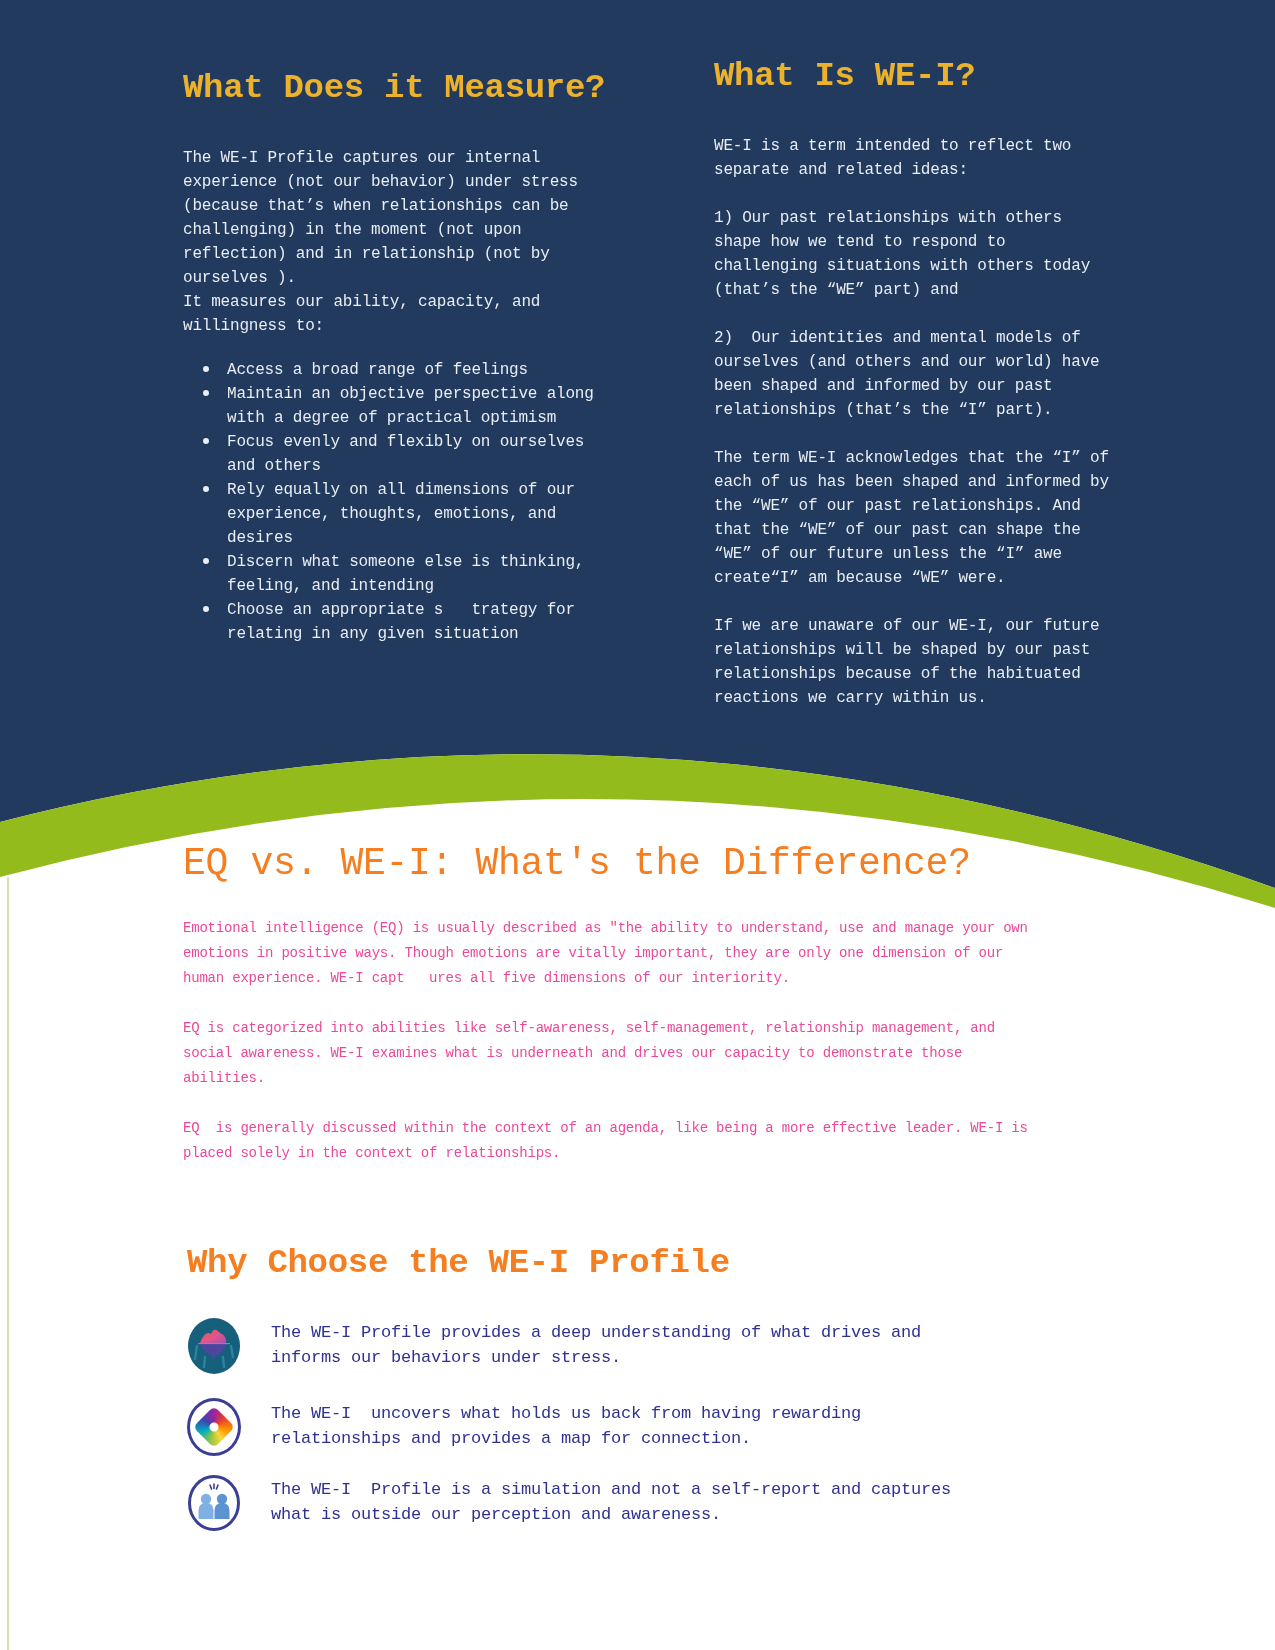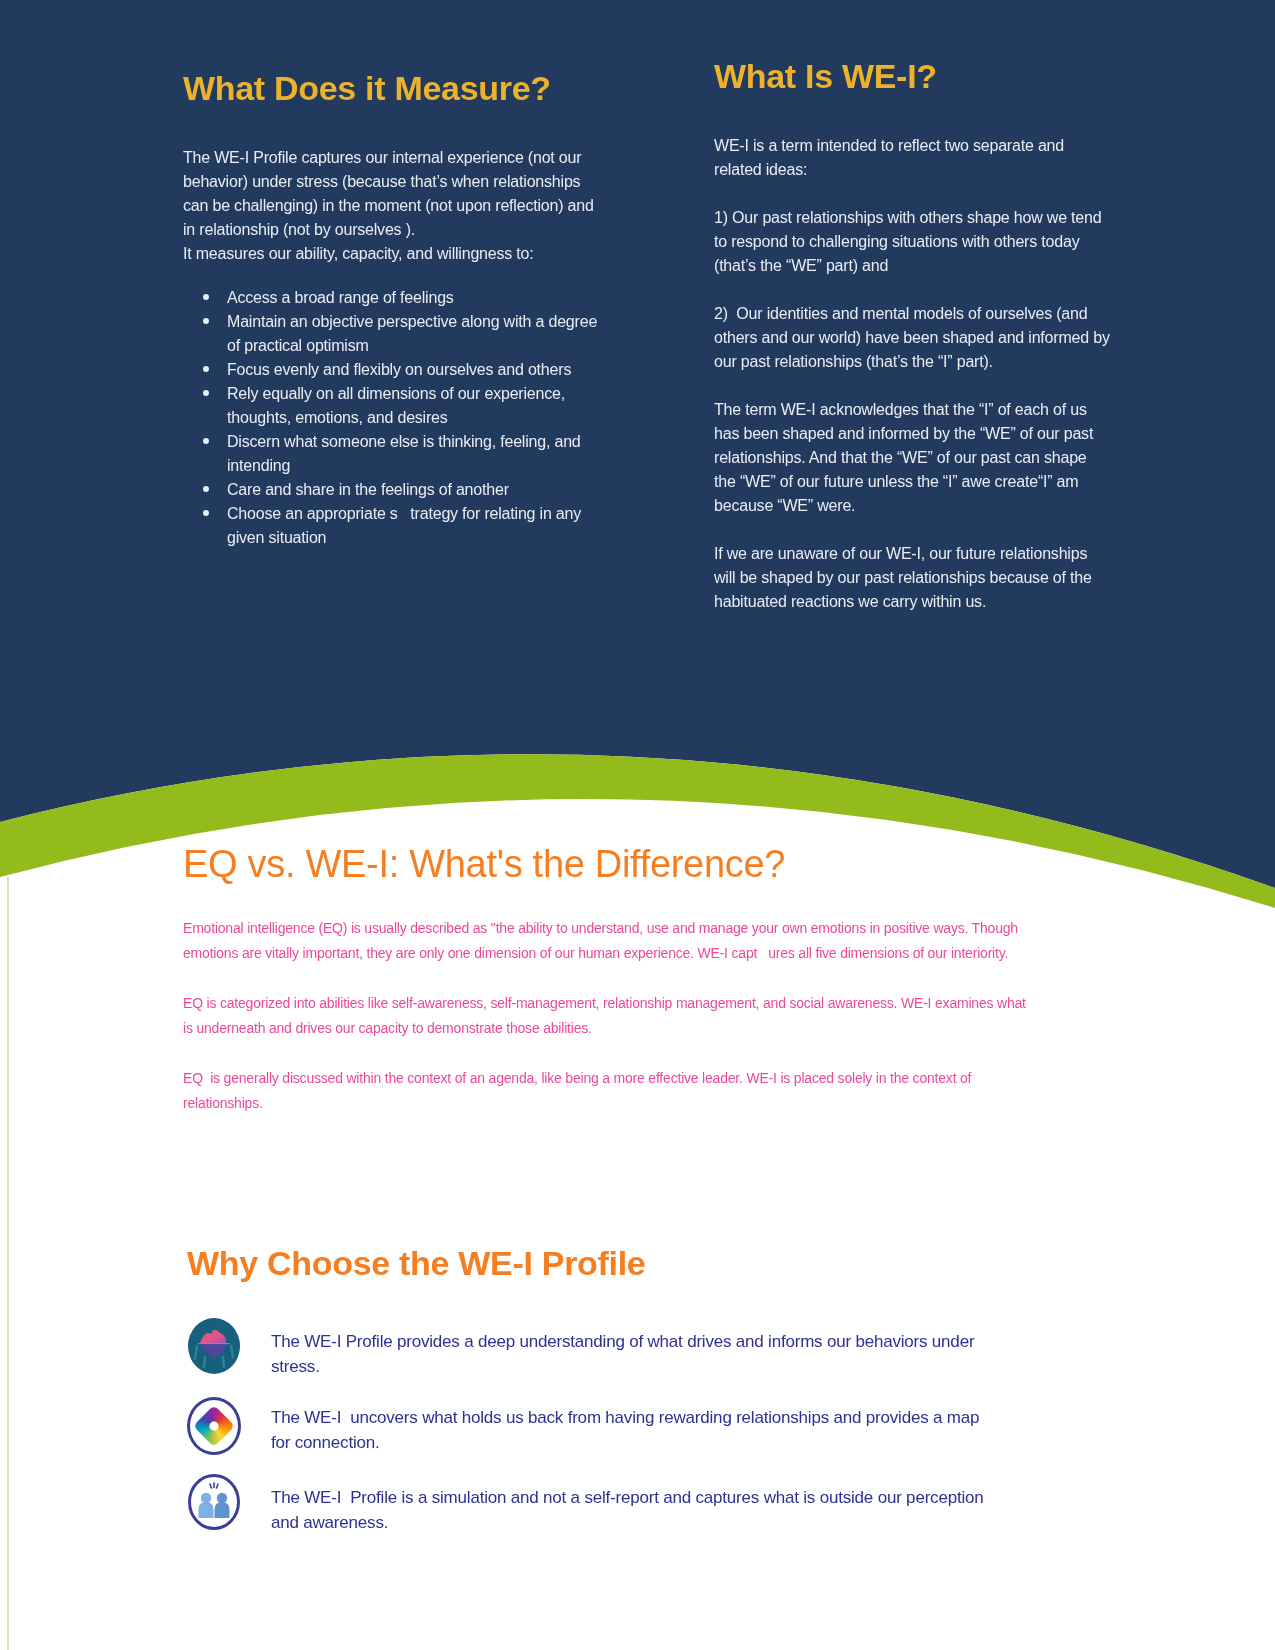--- a/index.html
+++ b/index.html
@@ -1,21 +1,21 @@
 <!DOCTYPE html>
 <html><head>
 <meta charset="utf-8">
 <style>
   html,body{margin:0;padding:0;background:#ffffff;}
   .page{
     position:relative;
     width:1275px;height:1650px;
     background:#ffffff;
     overflow:hidden;
-    font-family:Liberation Sans, sans-serif;
+    font-family:Liberation Mono, monospace;
   }
   svg.divider{position:absolute;left:0;top:0;display:block;}
 
   .edge-line{
     position:absolute;left:7px;top:877px;width:2px;height:773px;
     background:#cbdda4;opacity:.85;
   }
 
   
   .col{position:absolute;color:#e9edf4;font-size:16px;line-height:24px;letter-spacing:-0.2px;}
@@ -48,21 +48,21 @@
   .eq-section p{
     margin:0 0 25px 0;font-size:14px;line-height:25px;
     color:#ec4899;letter-spacing:-0.2px;
   }
 
   .why-section{position:absolute;left:187px;top:1243px;width:960px;}
   .why-section h2{
     margin:0 0 34px 0;font-size:34px;line-height:40px;font-weight:600;
     color:#f57e20;letter-spacing:-0.3px;
   }
-  .why-item{display:flex;align-items:flex-end;margin:0 0 18px 0;}
+  .why-item{display:flex;align-items:flex-start;margin:0 0 18px 0;}
   .why-item .icon-cell{flex:0 0 56px;margin-right:28px;}
   .why-item p{
     margin:3px 0 0 0;width:730px;font-size:17px;line-height:25px;
     color:#2e3192;letter-spacing:-0.2px;
   }
 
   
   .ring{
     box-sizing:border-box;display:block;width:54px;height:58px;
     border:3px solid #3b3e94;border-radius:50%;background:#fff;position:relative;
@@ -91,21 +91,20 @@
   <section class="col col-left">
     <h1>What Does it Measure?</h1>
     <p>The WE-I Profile captures our internal experience (not our behavior) under stress (because that’s when relationships can be challenging) in the moment (not upon reflection) and in relationship (not by ourselves&nbsp;).</p>
     <p>It measures our ability, capacity, and willingness to:</p>
     <ul>
       <li>Access a broad range of feelings</li>
       <li>Maintain an objective perspective along with a degree of practical optimism</li>
       <li>Focus evenly and flexibly on ourselves and others</li>
       <li>Rely equally on all dimensions of our experience, thoughts, emotions, and desires</li>
       <li>Discern what someone else is thinking, feeling, and intending</li>
-      <li>Care and share in the feelings of another</li>
       <li>Choose an appropriate s&nbsp;&nbsp;&nbsp;trategy for relating in any given situation</li>
     </ul>
   </section>
 
   <section class="col col-right">
     <h1>What Is WE-I?</h1>
     <p class="gap">WE-I is a term intended to reflect two separate and related ideas:</p>
     <p class="gap">1) Our past relationships with others shape how we tend to respond to challenging situations with others today (that’s the “WE” part) and</p>
     <p class="gap">2)&nbsp; Our identities and mental models of ourselves (and others and our world) have been shaped and informed by our past relationships (that’s the “I” part).</p>
     <p class="gap">The term WE-I acknowledges that the “I” of each of us has been shaped and informed by the “WE” of our past relationships. And that the “WE” of our past can shape the “WE” of our future unless the “I” awe create“I” am because “WE” were.</p>

